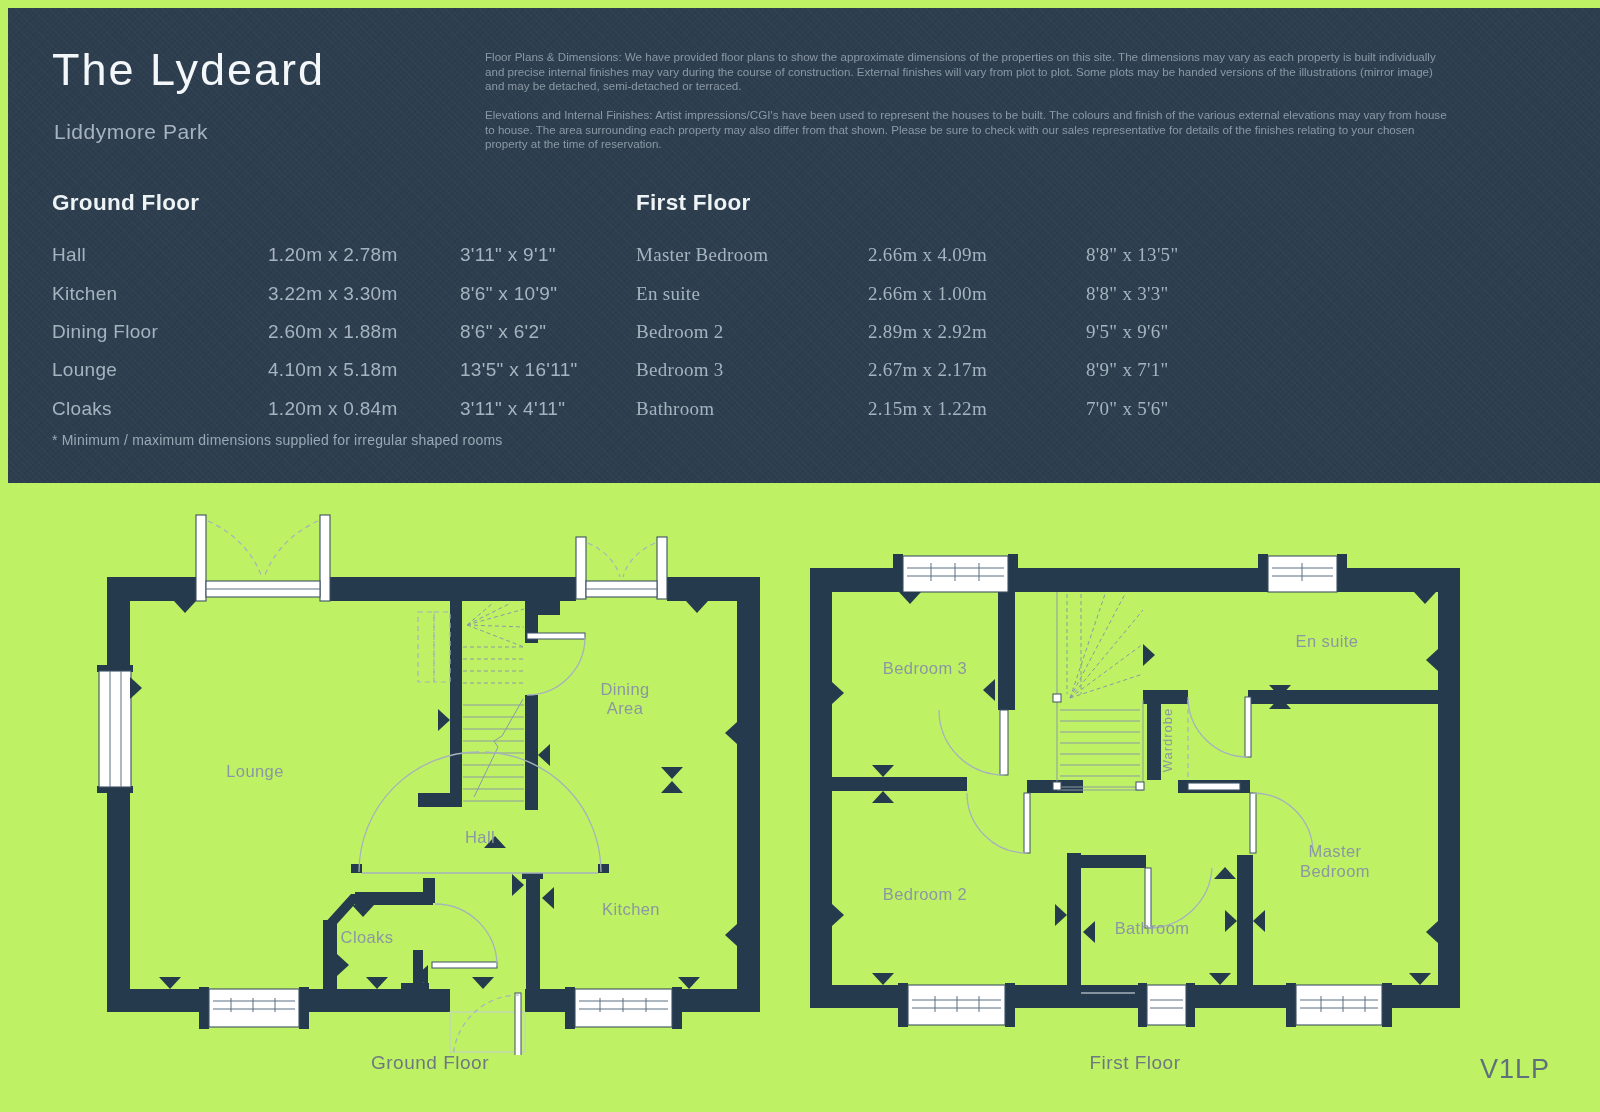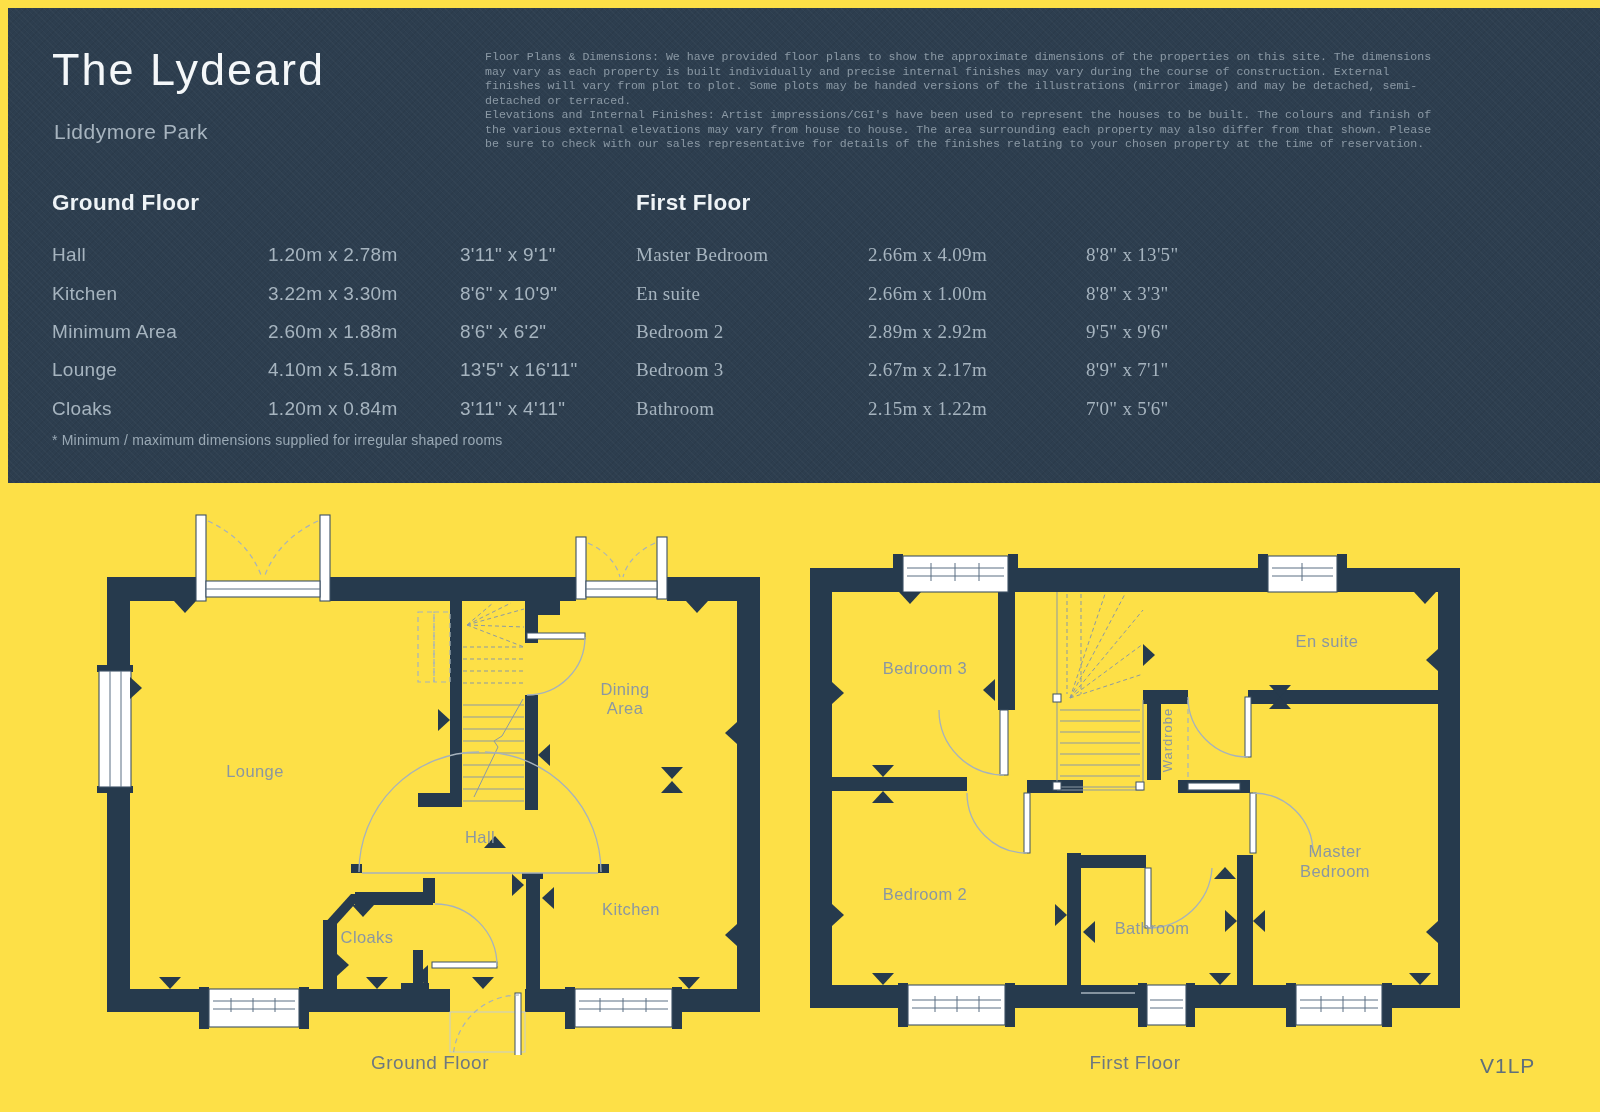--- a/index.html
+++ b/index.html
@@ -1,37 +1,37 @@
 <!DOCTYPE html>
 <html><head>
 <meta charset="utf-8">
 <style>
   html,body{margin:0;padding:0;background:#ffffff;}
-  #page{position:relative;width:1600px;height:1112px;background:#fde047;overflow:hidden;
+  #page{position:relative;width:1600px;height:1112px;background:#bef264;overflow:hidden;
         font-family:"Liberation Sans", sans-serif;}
   
   #panel{position:absolute;left:8px;top:8px;right:0;height:475px;background:#2d3e4f;
     background-image:
       repeating-linear-gradient(45deg, rgba(255,255,255,0.025) 0 1px, transparent 1px 4px),
       repeating-linear-gradient(-45deg, rgba(0,0,0,0.05) 0 1px, transparent 1px 4px);}
   .title{position:absolute;left:44px;top:36px;font-size:45px;font-weight:300;color:#f4f7f9;letter-spacing:2px;}
   .subtitle{position:absolute;left:46px;top:112px;font-size:21px;font-weight:400;color:#a7b4bf;letter-spacing:.5px;}
-  .disclaimer{position:absolute;left:477px;width:965px;font-size:11.6px;line-height:1.27;color:#8b99a5;font-family:Liberation Mono, monospace;}
+  .disclaimer{position:absolute;left:477px;width:965px;font-size:11.6px;line-height:1.27;color:#8b99a5;}
   #disc1{top:42px;}
   #disc2{top:100px;}
   .floor-heading{position:absolute;font-size:22.5px;font-weight:600;color:#eef3f6;letter-spacing:.3px;}
   .dim-table{position:absolute;top:228px;}
   .dim-row{display:grid;height:38.4px;align-items:center;font-size:19px;font-weight:300;color:#a6b4bf;letter-spacing:.3px;}
   #gf-table .dim-row{grid-template-columns:216px 192px 160px;}
   #ff-table .dim-row{grid-template-columns:232px 218px 160px;}
   .footnote{position:absolute;left:44px;top:424px;font-size:14px;color:#9aa9b5;letter-spacing:.2px;}
   
   .plan-svg{position:absolute;}
   .plan-caption{position:absolute;top:1052px;text-align:center;font-size:19px;color:#6e7880;letter-spacing:.5px;}
-  #version{position:absolute;left:1480px;top:1054px;font-size:21px;color:#5f6f7b;letter-spacing:1px;}
+  #version{position:absolute;left:1480px;top:1054px;font-size:27px;color:#5f6f7b;letter-spacing:1px;}
   svg text{font-family:"Liberation Sans", sans-serif;fill:#8b97a1;font-size:16.5px;letter-spacing:.4px;}
   svg text.wr{font-size:13px;letter-spacing:1px;}
   .wall{fill:#263a4d;}
   .tln{stroke:#a6b2bc;stroke-width:1.3;fill:none;}
   .tlnd{stroke:#a6b2bc;stroke-width:1.2;fill:none;stroke-dasharray:5 4;}
   .tread{stroke:#8b99a5;stroke-width:1;fill:none;}
   .treadd{stroke:#8b99a5;stroke-width:1;fill:none;stroke-dasharray:4 3;}
   .wbox{fill:#ffffff;stroke:#3d5164;stroke-width:1.1;}
   .winl{stroke:#5a6f83;stroke-width:1;fill:none;}
   .leaf{fill:#ffffff;stroke:#3d5164;stroke-width:1;}
@@ -53,21 +53,21 @@
         <span>Hall</span>
         <span>1.20m x 2.78m</span>
         <span>3'11" x 9'1"</span>
       </div>
       <div class="dim-row">
         <span>Kitchen</span>
         <span>3.22m x 3.30m</span>
         <span>8'6" x 10'9"</span>
       </div>
       <div class="dim-row">
-        <span>Minimum Area</span>
+        <span>Dining Floor</span>
         <span>2.60m x 1.88m</span>
         <span>8'6" x 6'2"</span>
       </div>
       <div class="dim-row">
         <span>Lounge</span>
         <span>4.10m x 5.18m</span>
         <span>13'5" x 16'11"</span>
       </div>
       <div class="dim-row">
         <span>Cloaks</span>

